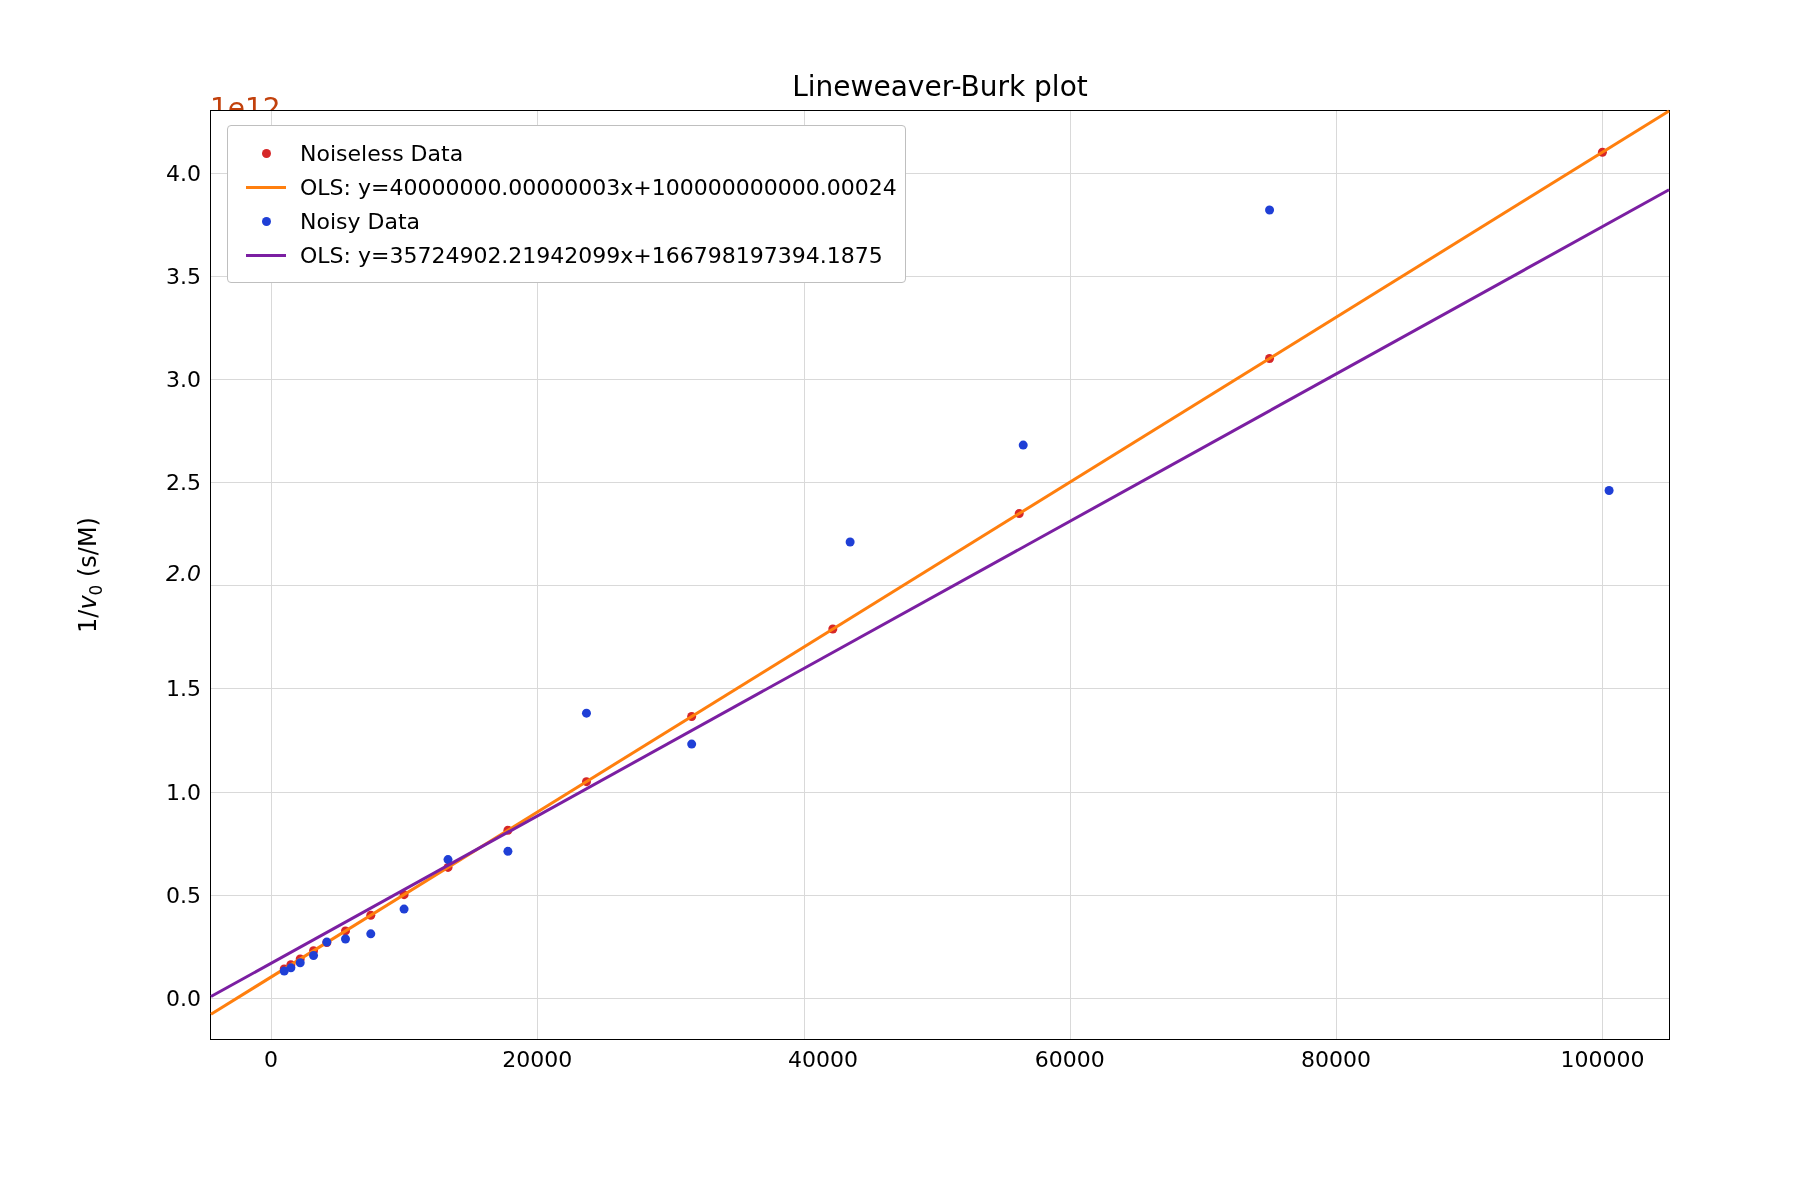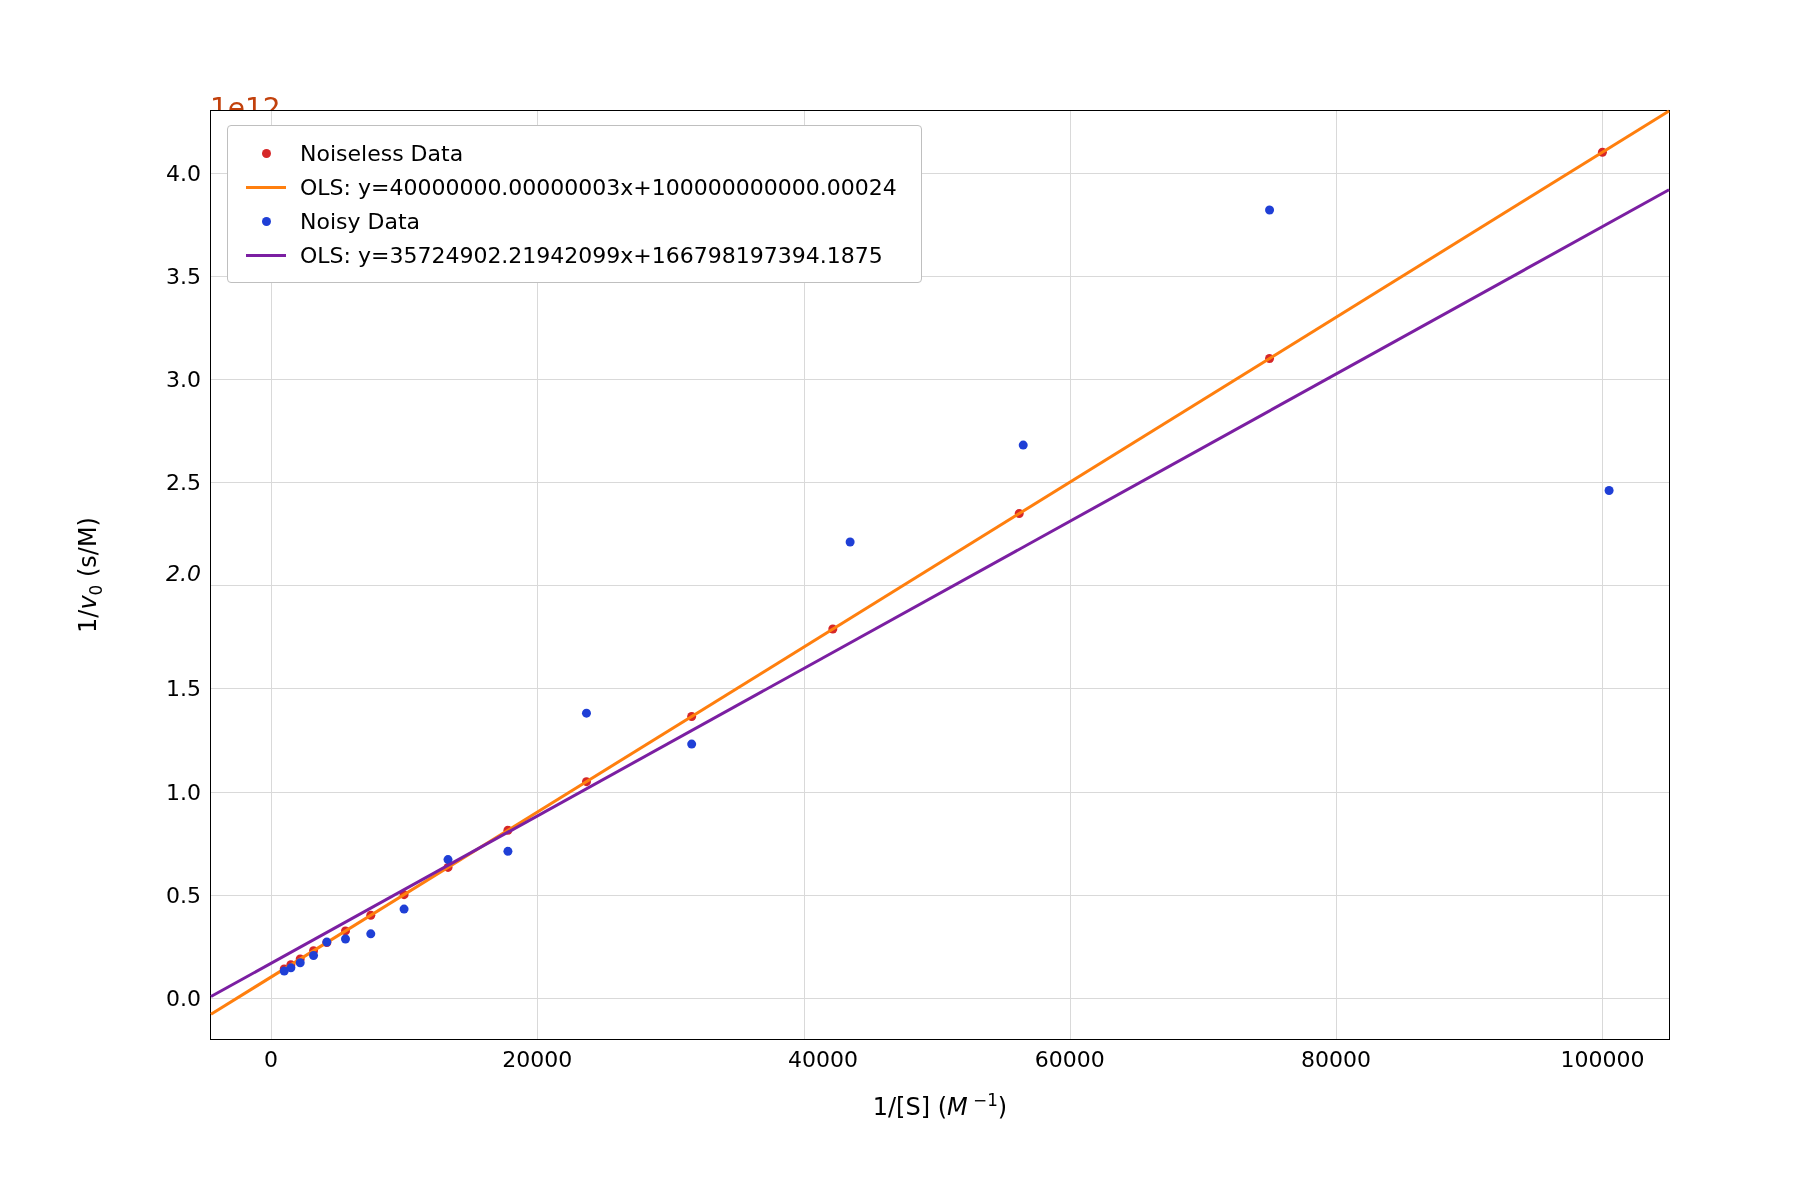--- a/index.html
+++ b/index.html
@@ -87,21 +87,21 @@
     font-size: 28px;
     color: #c2410c;
   }
   .legend {
     position: absolute;
     left: 16px;
     top: 14px;
     border: 1px solid #bfbfbf;
     border-radius: 4px;
     background: #ffffff;
-    padding: 10px 24px 10px 14px;
+    padding: 10px 8px 10px 14px;
     font-size: 22px;
     color: #000;
   }
   .legend-row {
     display: flex;
     align-items: center;
     height: 34px;
   }
   .legend-swatch {
     width: 48px;
@@ -125,20 +125,21 @@
   }
   .sub { font-size: 0.7em; vertical-align: sub; }
   .sup { font-size: 0.7em; vertical-align: super; }
   .ital { font-style: italic; }
 </style>
 </head>
 <body>
 
 <div class="figure">
 
+  <div class="title">Lineweaver-Burk plot</div>
   <div class="offset-text">1e12</div>
 
   <div class="axes" id="axes">
     <div class="gridline-v" style="left: 59.9178px;"></div>
       <div class="gridline-v" style="left: 326.219px;"></div>
       <div class="gridline-v" style="left: 592.521px;"></div>
       <div class="gridline-v" style="left: 858.822px;"></div>
       <div class="gridline-v" style="left: 1125.12px;"></div>
       <div class="gridline-v" style="left: 1391.42px;"></div>
       <div class="gridline-h" style="top: 886.756px;"></div>
@@ -223,20 +224,17 @@
       <div class="tick-label-y" style="top: 783.644px;">0.5</div>
       <div class="tick-label-y" style="top: 680.533px;">1.0</div>
       <div class="tick-label-y" style="top: 577.422px;">1.5</div>
       <div class="tick-label-y" style="top: 462px; font-style: italic;">2.0</div>
       <div class="tick-label-y" style="top: 371.2px;">2.5</div>
       <div class="tick-label-y" style="top: 268.089px;">3.0</div>
       <div class="tick-label-y" style="top: 164.978px; margin-left: 36px;">3.5</div>
       <div class="tick-label-y" style="top: 61.8667px;">4.0</div>
     </div>
 
-  <div class="xlabel">
-    <span>1/[S] (<span class="ital">M</span><span class="sup"> −1</span>)</span>
-  </div>
   <div class="ylabel">
     <span>1/<span class="ital">v</span><span class="sub">0</span> (s/M)</span>
   </div>
 
 </div>
 
 </body></html>

